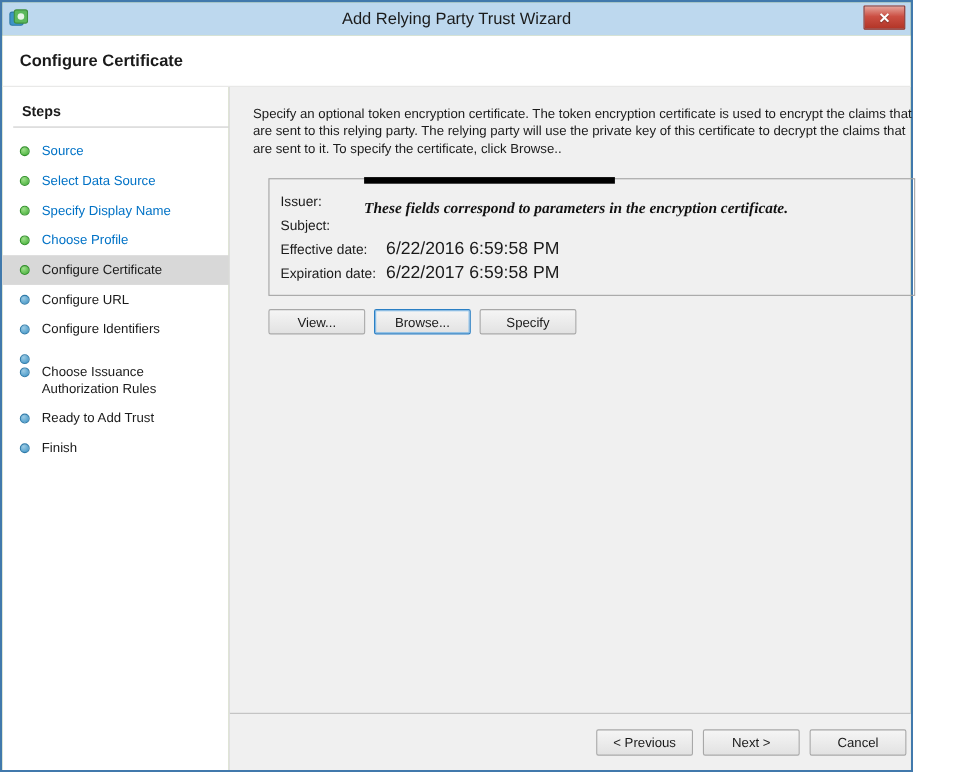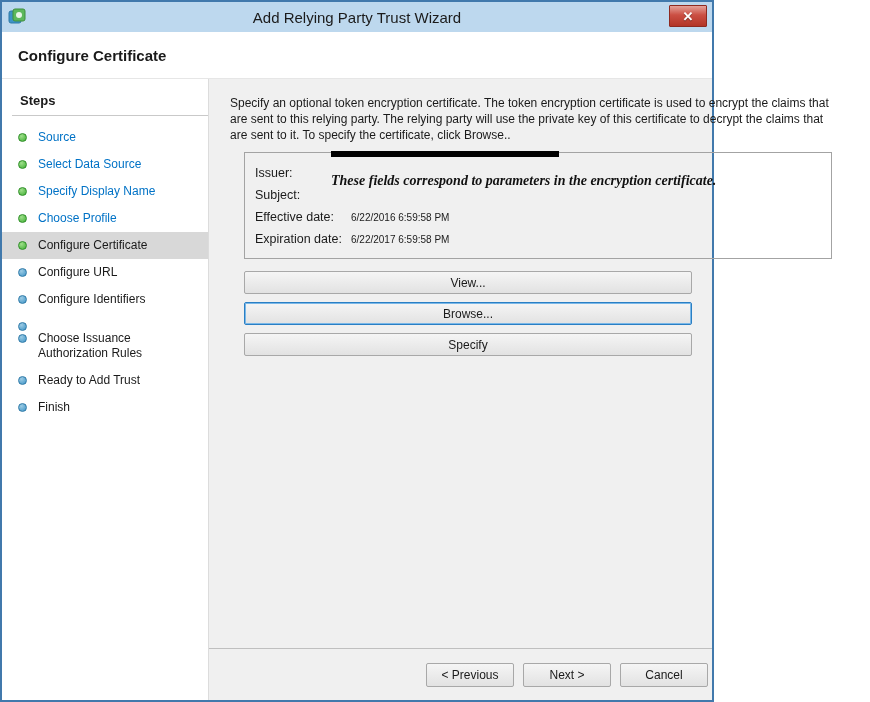--- a/index.html
+++ b/index.html
@@ -3,21 +3,21 @@
 <meta charset="utf-8">
 <style>
   * { box-sizing: border-box; margin: 0; padding: 0; }
   html, body { background: #ffffff; }
   body {
     font-family: "Liberation Sans", sans-serif;
     width: 870px; height: 702px;
     position: relative;
   }
   .window {
-    width: 714px; height: 702px;
+    width: 830px; height: 702px;
     border: 2px solid #4179ac;
     background: #4d7c0f;
     display: flex; flex-direction: column;
     position: relative;
   }
   
   .titlebar {
     height: 30px; flex: 0 0 30px;
     background: #bdd8ee;
     position: relative;
@@ -92,32 +92,32 @@
   
   .content {
     flex: 1; background: #f0f0f0;
     border-left: 1px solid #dcdcdc;
     display: flex; flex-direction: column;
     min-width: 0;
   }
   .content-body { flex: 1; padding: 16px 20px 0 21px; }
   .description-text {
     font-size: 12px; line-height: 16px; color: #1a1a1a;
-    width: 608px; margin-bottom: 9px;
+    width: 608px; margin-bottom: 19px;
   }
   .cert-box {
     position: relative;
     margin-left: 14px;
     width: 588px;
     border: 1px solid #a3a3a3;
     padding: 9px 10px 8px 10px;
   }
   .cert-row { display: flex; height: 22px; align-items: center; }
   .field-label { width: 96px; font-size: 12.5px; color: #1a1a1a; flex: 0 0 96px; }
-  .field-value { font-size: 10px; color: #1a1a1a; white-space: nowrap; }
+  .field-value { font-size: 16px; color: #1a1a1a; white-space: nowrap; }
   .redaction-bar {
     position: absolute; top: -2px; left: 86px;
     width: 228px; height: 6px; background: #000000;
   }
   .annotation-text {
     position: absolute; top: 20px; left: 86px; width: 480px;
     font-family: "Liberation Serif", serif;
     font-style: italic; font-weight: bold;
     font-size: 14px; color: #111111;
   }
@@ -130,21 +130,20 @@
     font-size: 12px; color: #1a1a1a;
     cursor: pointer;
   }
   .btn.focused {
     border: 1px solid #2a7fc4;
     box-shadow: inset 0 0 0 1px #7ab8e8;
   }
   .cert-buttons {
     display: flex; gap: 8px;
     margin: 12px 0 0 14px;
-    flex-direction: column;
   }
   
   .footer {
     flex: 0 0 52px; height: 52px;
     border-top: 1px solid #bfbfbf;
     background: #f0f0f0;
     display: flex; align-items: center; justify-content: flex-end;
     gap: 9px; padding-right: 4px;
   }
   .footer .btn { height: 24px; }

